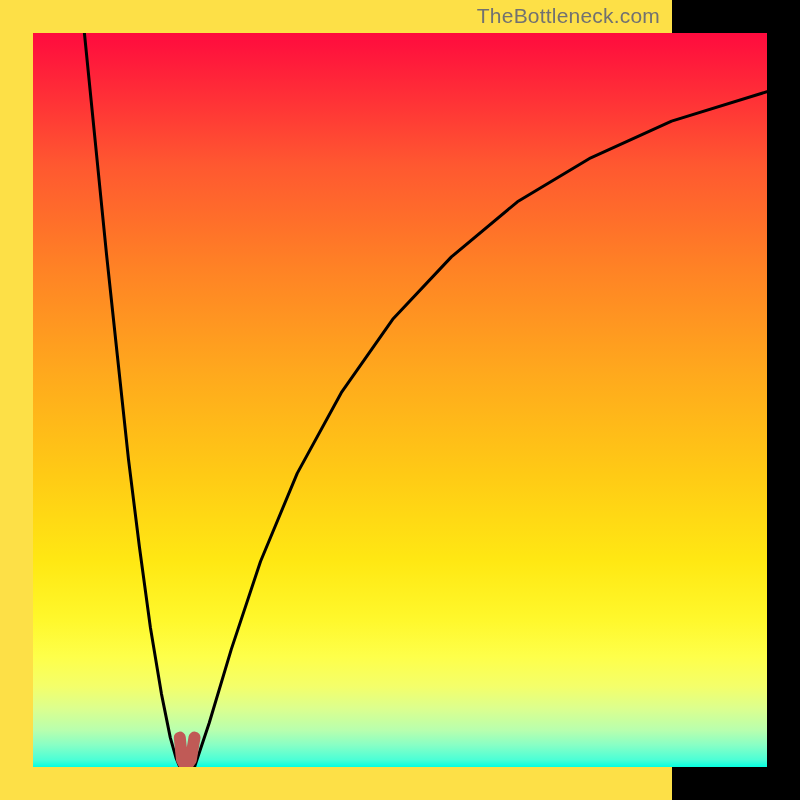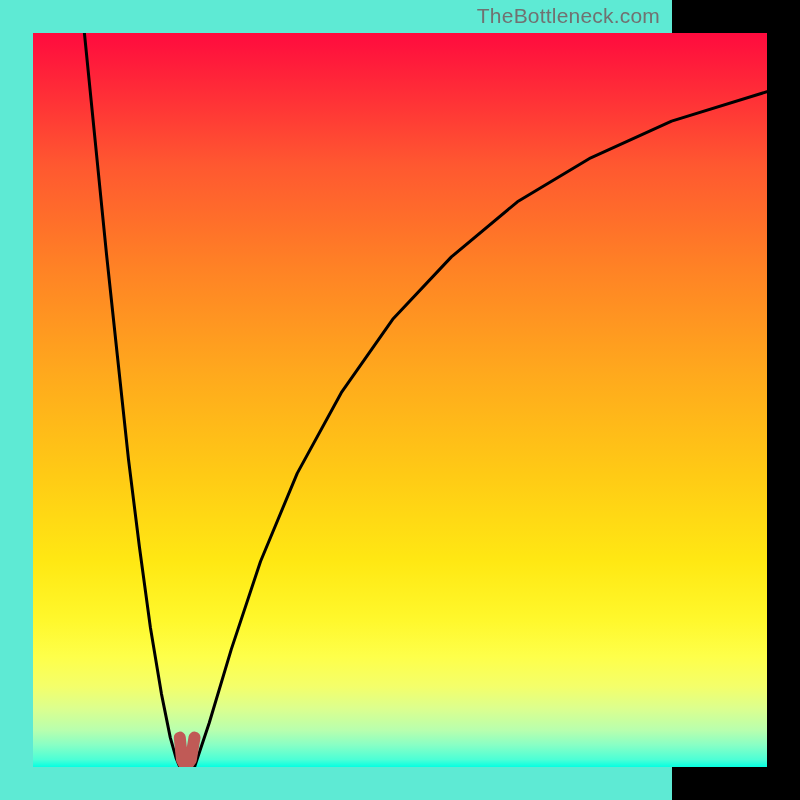--- a/index.html
+++ b/index.html
@@ -7,21 +7,21 @@
     padding: 0;
     width: 800px;
     height: 800px;
     background: #000;
     overflow: hidden;
   }
   .frame {
     position: absolute;
     left: 0; top: 0;
     width: 672px; height: 800px;
-    background: #5eead4;
+    background: #fde047;
   }
   .plot {
     position: absolute;
     left: 33px;
     top: 33px;
     width: 734px;
     height: 734px;
     
     background: linear-gradient(
       to bottom,

